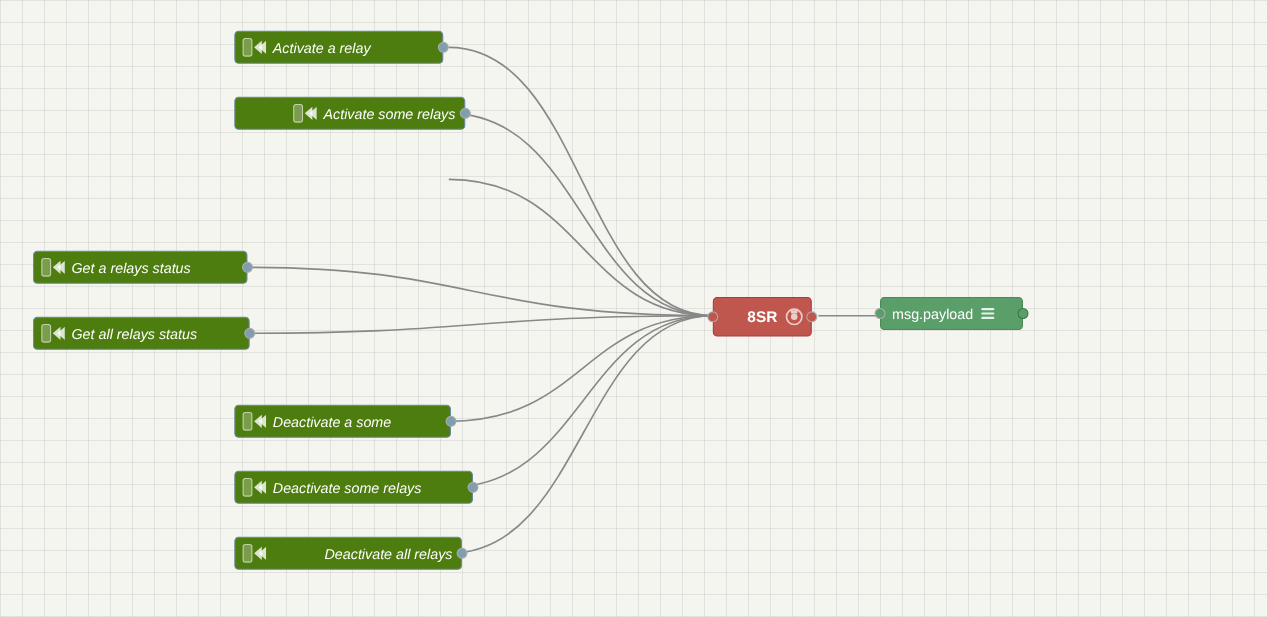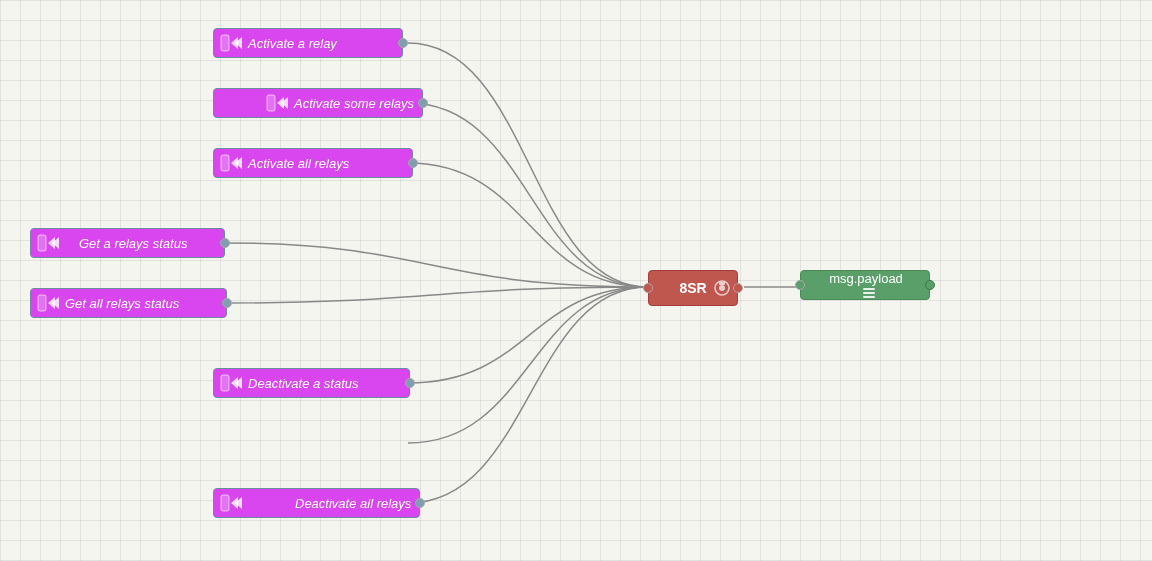--- a/index.html
+++ b/index.html
@@ -30,21 +30,21 @@
       align-items: center;
       border-radius: 4px;
       font-size: 13px;
       font-style: italic;
       cursor: pointer;
       user-select: none;
     }
 
     
     .node-inject {
-      background: #d946ef;
+      background: #4d7c0f;
       color: #fff;
       border: 1px solid #6a8a9e;
       height: 30px;
       padding: 0 8px 0 6px;
       border-radius: 4px;
     }
 
     .node-inject .port-right {
       position: absolute;
       right: -6px;
@@ -98,21 +98,20 @@
     
     .node-output {
       background: #5a9e6a;
       color: #fff;
       border: 1px solid #4a8a58;
       height: 30px;
       padding: 0 8px 0 10px;
       border-radius: 4px;
       font-style: normal;
       font-size: 13px;
-      flex-direction: column;
     }
 
     .node-output .port-left {
       position: absolute;
       left: -6px;
       top: 50%;
       transform: translateY(-50%);
       width: 10px;
       height: 10px;
       background: #5a9e6a;
@@ -197,33 +196,22 @@
       <svg width="22" height="18" viewBox="0 0 22 18">
         <rect x="1" y="1" width="8" height="16" rx="2" fill="rgba(255,255,255,0.25)" stroke="rgba(255,255,255,0.6)" stroke-width="1"></rect>
         <polygon points="11,9 18,3 18,15" fill="rgba(255,255,255,0.8)"></polygon>
         <polygon points="15,9 22,3 22,15" fill="rgba(255,255,255,0.8)"></polygon>
       </svg>
     </span>
     <span class="node-label">Activate some relays</span>
     <div class="port-right"></div>
   </div>
 
-  <div class="node node-inject" style="left:213px; top:148px; width:200px;">
-    <span style="margin-right:6px; display:flex; align-items:center;">
-      <svg width="22" height="18" viewBox="0 0 22 18">
-        <rect x="1" y="1" width="8" height="16" rx="2" fill="rgba(255,255,255,0.25)" stroke="rgba(255,255,255,0.6)" stroke-width="1"></rect>
-        <polygon points="11,9 18,3 18,15" fill="rgba(255,255,255,0.8)"></polygon>
-        <polygon points="15,9 22,3 22,15" fill="rgba(255,255,255,0.8)"></polygon>
-      </svg>
-    </span>
-    <span class="node-label">Activate all relays</span>
-    <div class="port-right"></div>
-  </div>
-
-  <div class="node node-inject" style="left:30px; top:228px; width:195px;gap:14px;">
+
+  <div class="node node-inject" style="left:30px; top:228px; width:195px;">
     <span style="margin-right:6px; display:flex; align-items:center;">
       <svg width="22" height="18" viewBox="0 0 22 18">
         <rect x="1" y="1" width="8" height="16" rx="2" fill="rgba(255,255,255,0.25)" stroke="rgba(255,255,255,0.6)" stroke-width="1"></rect>
         <polygon points="11,9 18,3 18,15" fill="rgba(255,255,255,0.8)"></polygon>
         <polygon points="15,9 22,3 22,15" fill="rgba(255,255,255,0.8)"></polygon>
       </svg>
     </span>
     <span class="node-label">Get a relays status</span>
     <div class="port-right"></div>
   </div>
@@ -241,24 +229,35 @@
   </div>
 
   <div class="node node-inject" style="left:213px; top:368px; width:197px;">
     <span style="margin-right:6px; display:flex; align-items:center;">
       <svg width="22" height="18" viewBox="0 0 22 18">
         <rect x="1" y="1" width="8" height="16" rx="2" fill="rgba(255,255,255,0.25)" stroke="rgba(255,255,255,0.6)" stroke-width="1"></rect>
         <polygon points="11,9 18,3 18,15" fill="rgba(255,255,255,0.8)"></polygon>
         <polygon points="15,9 22,3 22,15" fill="rgba(255,255,255,0.8)"></polygon>
       </svg>
     </span>
-    <span class="node-label">Deactivate a status</span>
-    <div class="port-right"></div>
-  </div>
-
+    <span class="node-label">Deactivate a some</span>
+    <div class="port-right"></div>
+  </div>
+
+  <div class="node node-inject" style="left:213px; top:428px; width:217px;">
+    <span style="margin-right:6px; display:flex; align-items:center;">
+      <svg width="22" height="18" viewBox="0 0 22 18">
+        <rect x="1" y="1" width="8" height="16" rx="2" fill="rgba(255,255,255,0.25)" stroke="rgba(255,255,255,0.6)" stroke-width="1"></rect>
+        <polygon points="11,9 18,3 18,15" fill="rgba(255,255,255,0.8)"></polygon>
+        <polygon points="15,9 22,3 22,15" fill="rgba(255,255,255,0.8)"></polygon>
+      </svg>
+    </span>
+    <span class="node-label">Deactivate some relays</span>
+    <div class="port-right"></div>
+  </div>
 
   <div class="node node-inject" style="left:213px; top:488px; width:207px;gap:47px;">
     <span style="margin-right:6px; display:flex; align-items:center;">
       <svg width="22" height="18" viewBox="0 0 22 18">
         <rect x="1" y="1" width="8" height="16" rx="2" fill="rgba(255,255,255,0.25)" stroke="rgba(255,255,255,0.6)" stroke-width="1"></rect>
         <polygon points="11,9 18,3 18,15" fill="rgba(255,255,255,0.8)"></polygon>
         <polygon points="15,9 22,3 22,15" fill="rgba(255,255,255,0.8)"></polygon>
       </svg>
     </span>
     <span class="node-label">Deactivate all relays</span>

